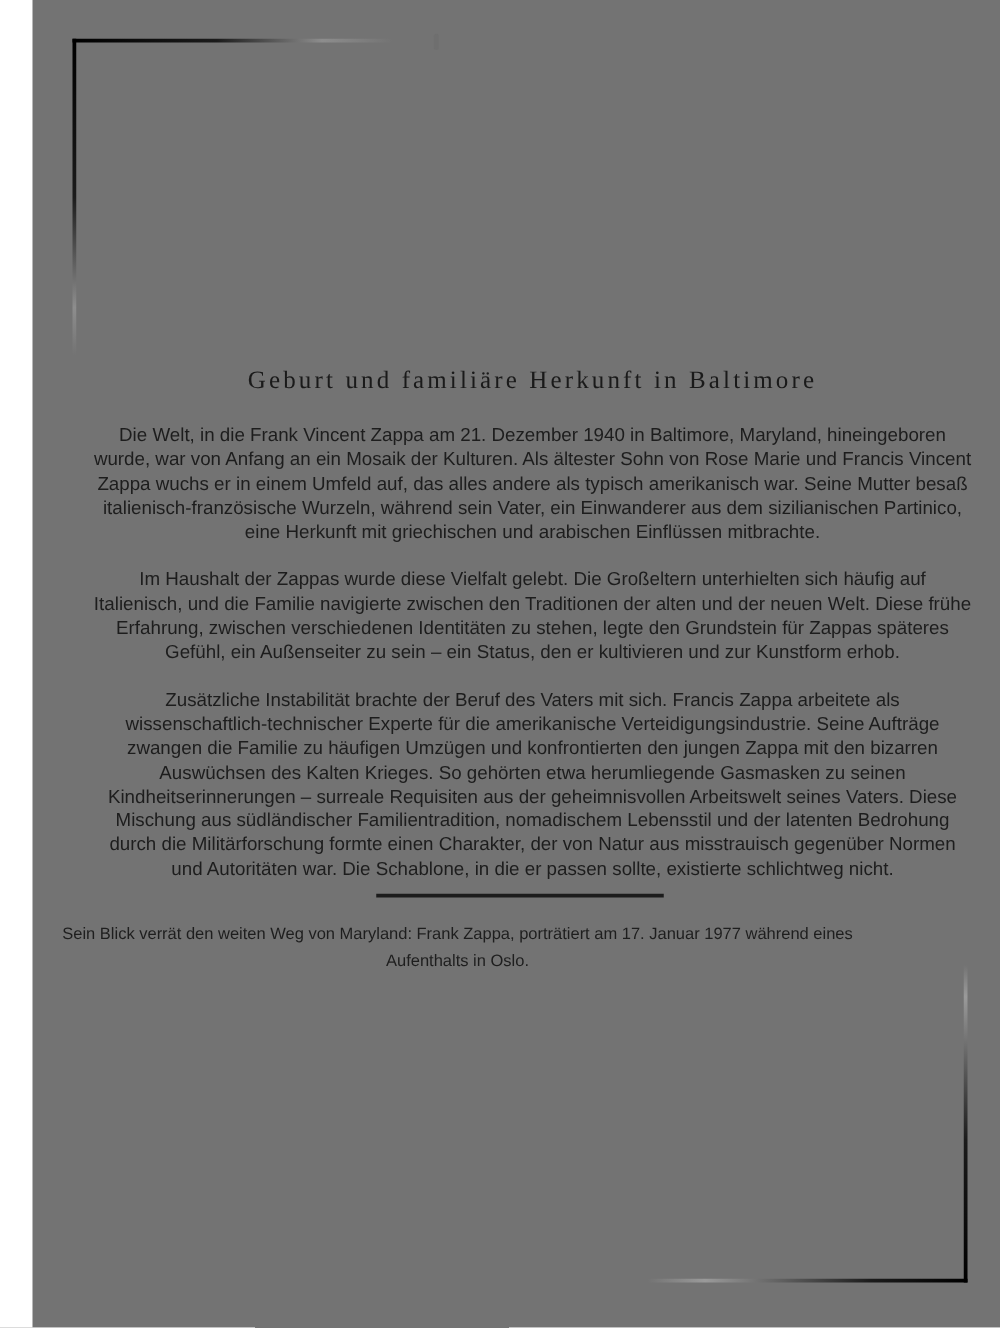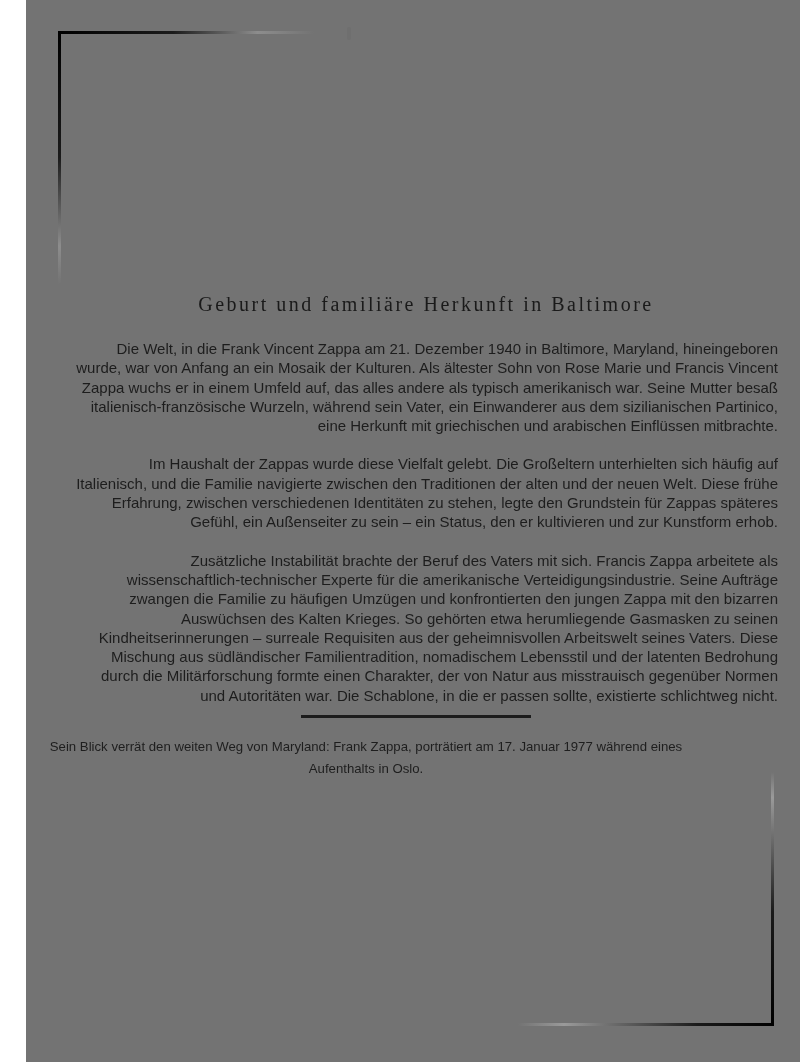--- a/index.html
+++ b/index.html
@@ -47,21 +47,21 @@
     font-weight: 400;
     font-size: 20px;
     letter-spacing: 2.5px;
     color: #1a1a1a;
     white-space: nowrap;
   }
 
   .body-text {
     position: absolute;
     top: 339px; left: 48px; width: 704px;
-    text-align: right;
+    text-align: center;
     font-size: 15px;
     line-height: 19.3px;
   }
   .body-text p { margin: 0 0 19px 0; }
 
   .caption-section {
     position: absolute;
     top: 715px; left: 0; width: 668px;
     text-align: center;
   }

